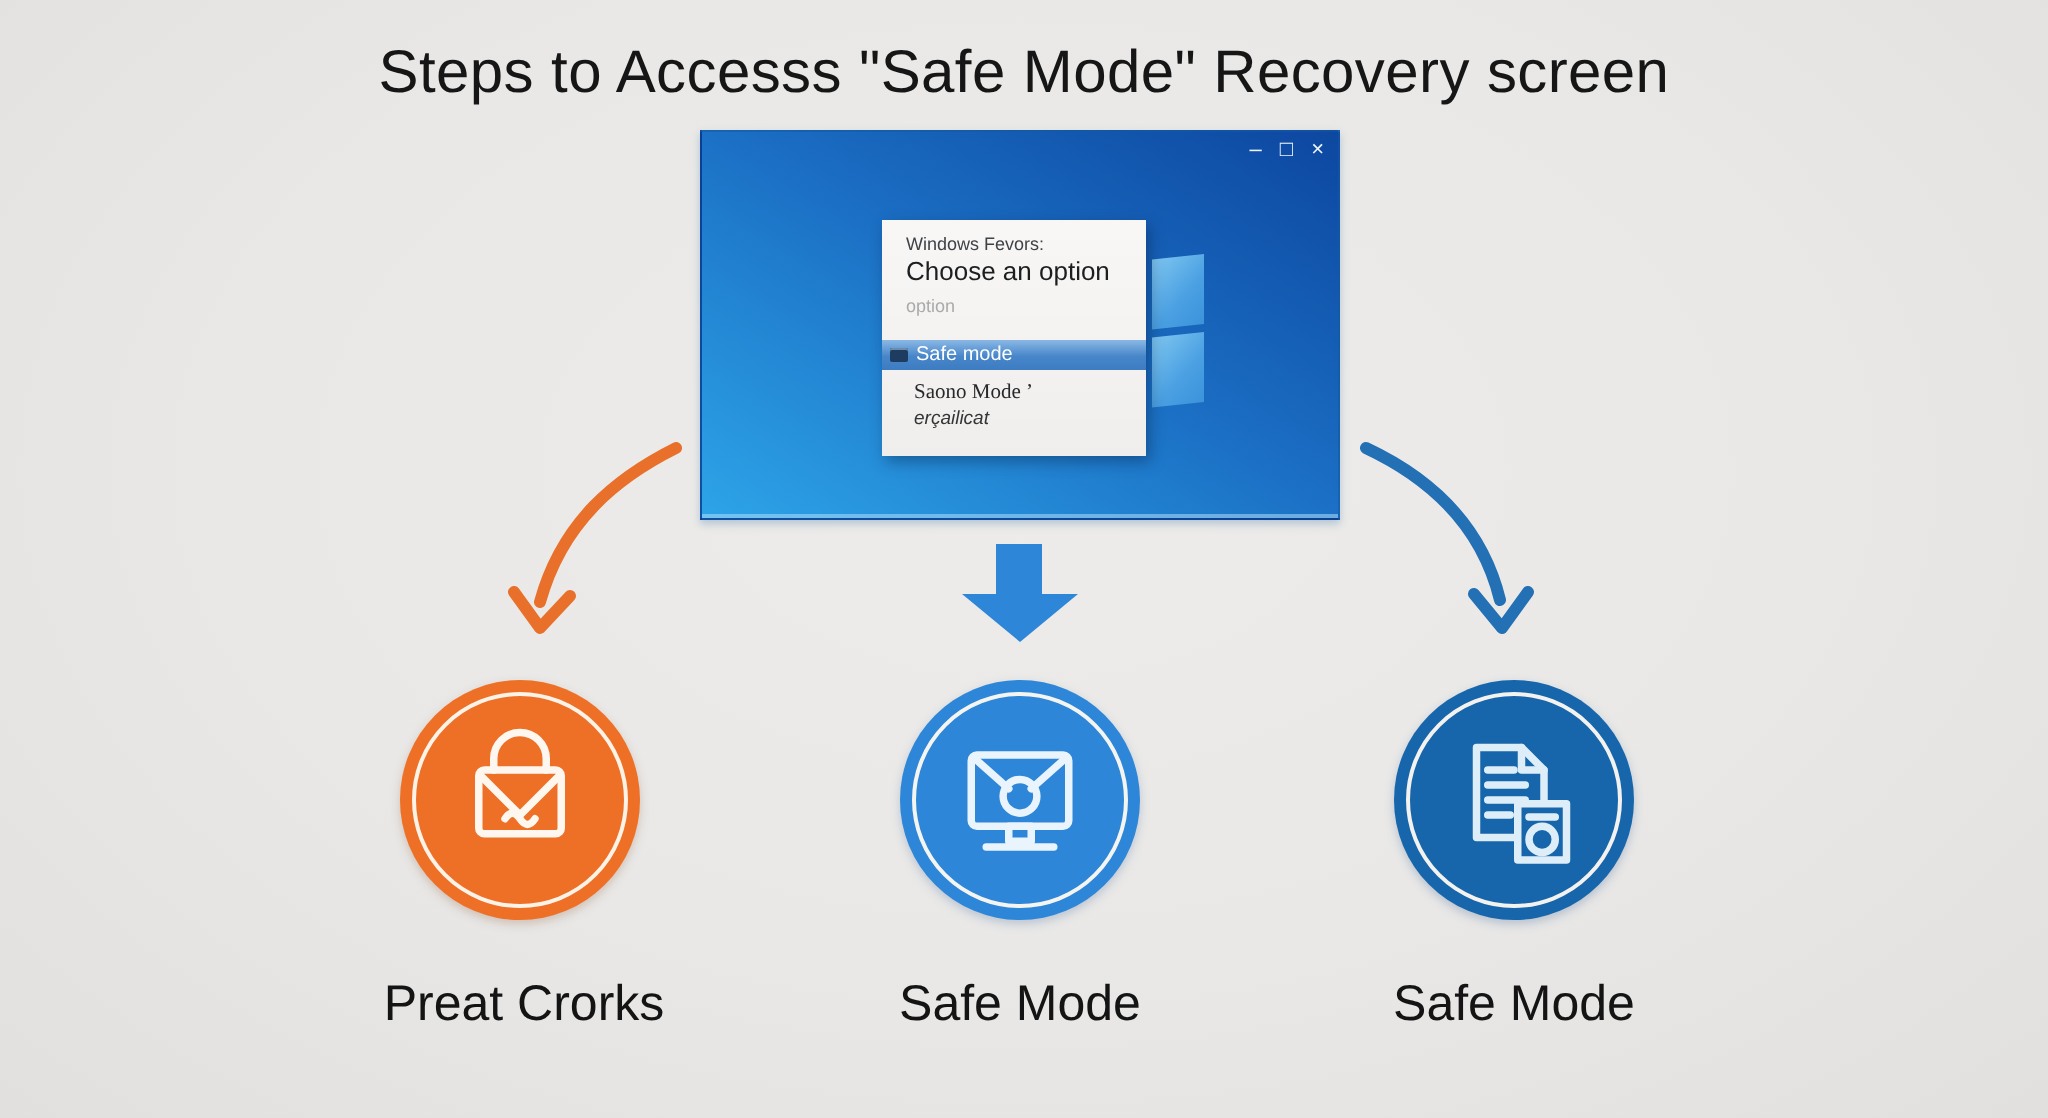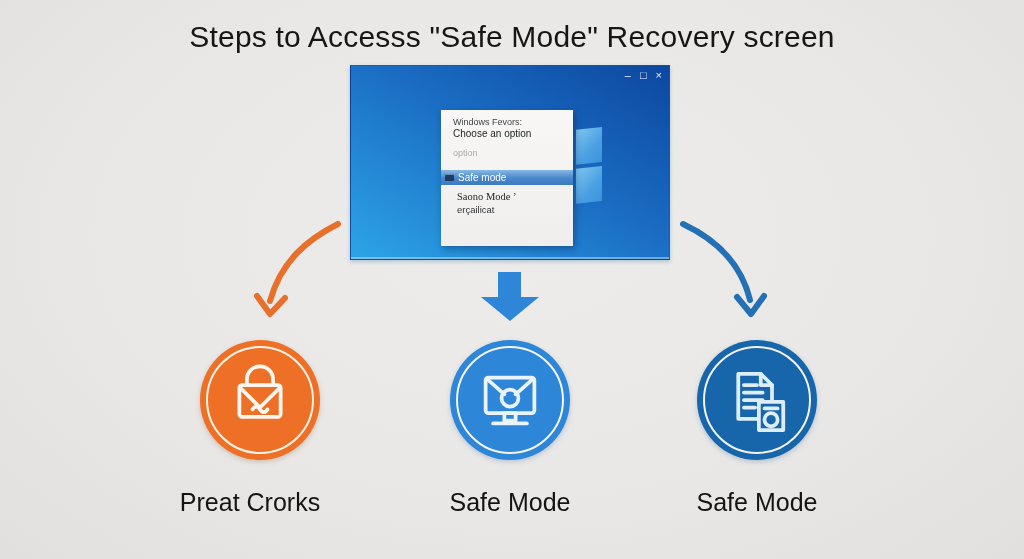--- a/index.html
+++ b/index.html
@@ -27,58 +27,58 @@
   .win-controls span{display:inline-block;cursor:default;}
   
   .win-logo{
     position:absolute;left:195px;top:64px;width:56px;height:74px;z-index:1;
     display:grid;grid-template-columns:26px 26px;grid-template-rows:35px 35px;gap:4px;
     transform:skewY(-6deg);
   }
   .win-pane{background:linear-gradient(135deg,#7fc6f0 0%,#4aa0e2 60%,#3c93da 100%);}
   
   .dialog{
-    position:absolute;left:90px;top:44px;width:132px;height:136px;z-index:2;
+    position:absolute;left:90px;top:44px;width:132px;height:118px;z-index:2;
     background:linear-gradient(180deg,#f8f7f5 0%,#efeeec 100%);
     box-shadow:2px 3px 7px rgba(5,25,60,.38);
   }
   .dlg-kicker{position:absolute;top:7px;left:12px;font-size:9px;color:#3f4347;}
-  .dlg-heading{position:absolute;top:18px;left:12px;font-size:10px;color:#1c1e20;}
+  .dlg-heading{position:absolute;top:18px;left:12px;font-size:13px;color:#1c1e20;}
   .dlg-sub{position:absolute;top:38px;left:12px;font-size:9px;color:#a9aaab;}
   .dlg-highlight{
     position:absolute;top:60px;left:0;width:132px;height:15px;
     background:linear-gradient(180deg,#8ab8e5 0%,#4786c9 55%,#3d7cc2 100%);
     display:flex;align-items:center;
   }
   .dlg-hl-icon{
     width:9px;height:7px;margin-left:4px;margin-right:4px;
     background:#1d3c60;border-radius:1px;
     box-shadow:inset 0 1px 0 #6d8cab;
   }
   .dlg-hl-text{font-size:10px;color:#ffffff;}
   .dlg-item2{position:absolute;top:81px;left:16px;font-size:10.5px;color:#26282a;font-family:Liberation Serif, serif;}
-  .dlg-item3{position:absolute;top:94px;left:16px;font-size:9.5px;color:#333537;}
+  .dlg-item3{position:absolute;top:94px;left:16px;font-size:9.5px;color:#333537;font-style:italic;}
   
   .arrows{position:absolute;left:0;top:0;width:1024px;height:559px;pointer-events:none;}
   
   .step-circle{position:absolute;width:120px;height:120px;border-radius:50%;}
   .step-circle .ring{
     position:absolute;left:6px;top:6px;right:6px;bottom:6px;border-radius:50%;
     border:2.5px solid rgba(255,250,242,.95);
   }
   .step-circle svg{position:absolute;left:0;top:0;}
   .circle-1{left:200px;top:340px;background:#ee7026;box-shadow:0 2px 5px rgba(160,120,90,.35);}
   .circle-2{left:450px;top:340px;background:#2e86d8;box-shadow:0 2px 5px rgba(100,130,170,.35);}
   .circle-3{left:697px;top:340px;background:#1766ac;box-shadow:0 2px 5px rgba(90,120,160,.35);}
   
   .step-label{
     position:absolute;top:488px;width:220px;text-align:center;
     font-size:25px;font-weight:500;color:#141414;
   }
-  .label-1{left:140px;}
+  .label-1{left:152px;}
   .label-2{left:400px;}
   .label-3{left:647px;}
 </style>
 </head>
 <body>
 
 <div class="canvas">
 
   <div class="title">Steps to  Accesss "Safe Mode" Recovery screen</div>
 

